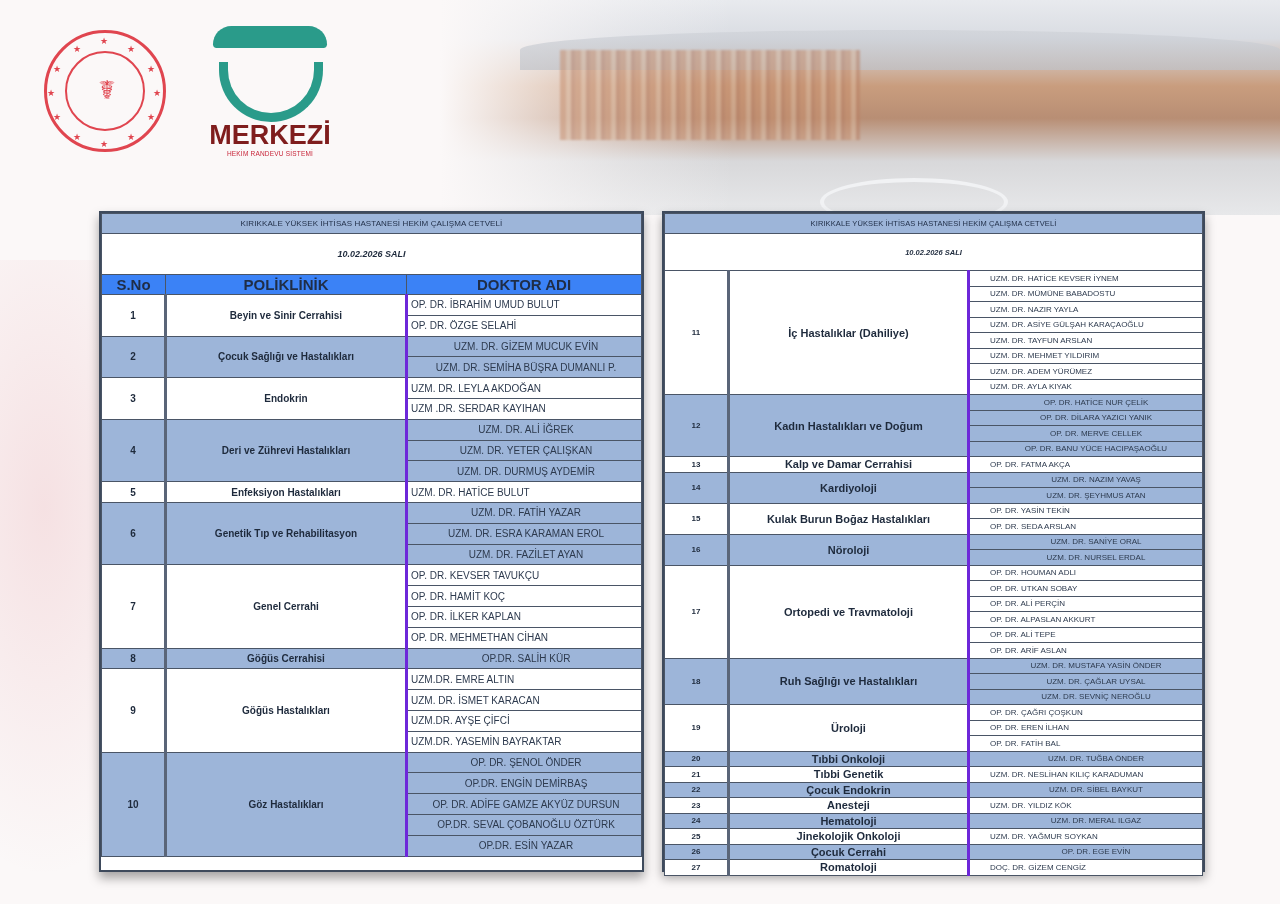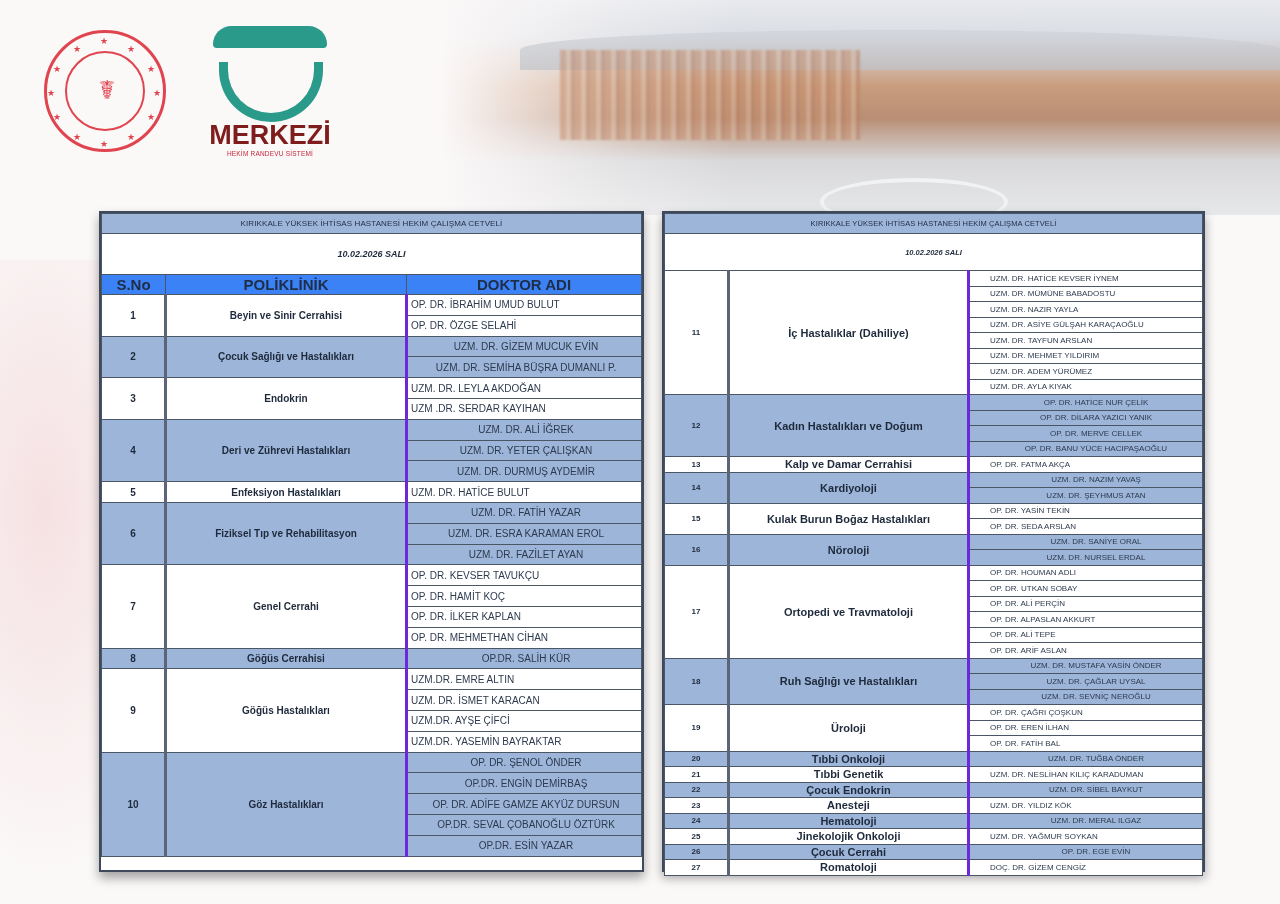--- a/index.html
+++ b/index.html
@@ -210,21 +210,21 @@
         <tr class="blue">
           <td class="doc">UZM. DR. DURMUŞ AYDEMİR</td>
         </tr>
         <tr class="white">
           <td class="no" rowspan="1">5</td>
           <td class="clinic" rowspan="1">Enfeksiyon Hastalıkları</td>
           <td class="doc">UZM. DR. HATİCE BULUT</td>
         </tr>
         <tr class="blue">
           <td class="no" rowspan="3">6</td>
-          <td class="clinic" rowspan="3">Fiziksel Tıp ve Rehabilitasyon</td>
+          <td class="clinic" rowspan="3">Genetik Tıp ve Rehabilitasyon</td>
           <td class="doc">UZM. DR. FATİH YAZAR</td>
         </tr>
         <tr class="blue">
           <td class="doc">UZM. DR. ESRA KARAMAN EROL</td>
         </tr>
         <tr class="blue">
           <td class="doc">UZM. DR. FAZİLET AYAN</td>
         </tr>
         <tr class="white">
           <td class="no" rowspan="4">7</td>

